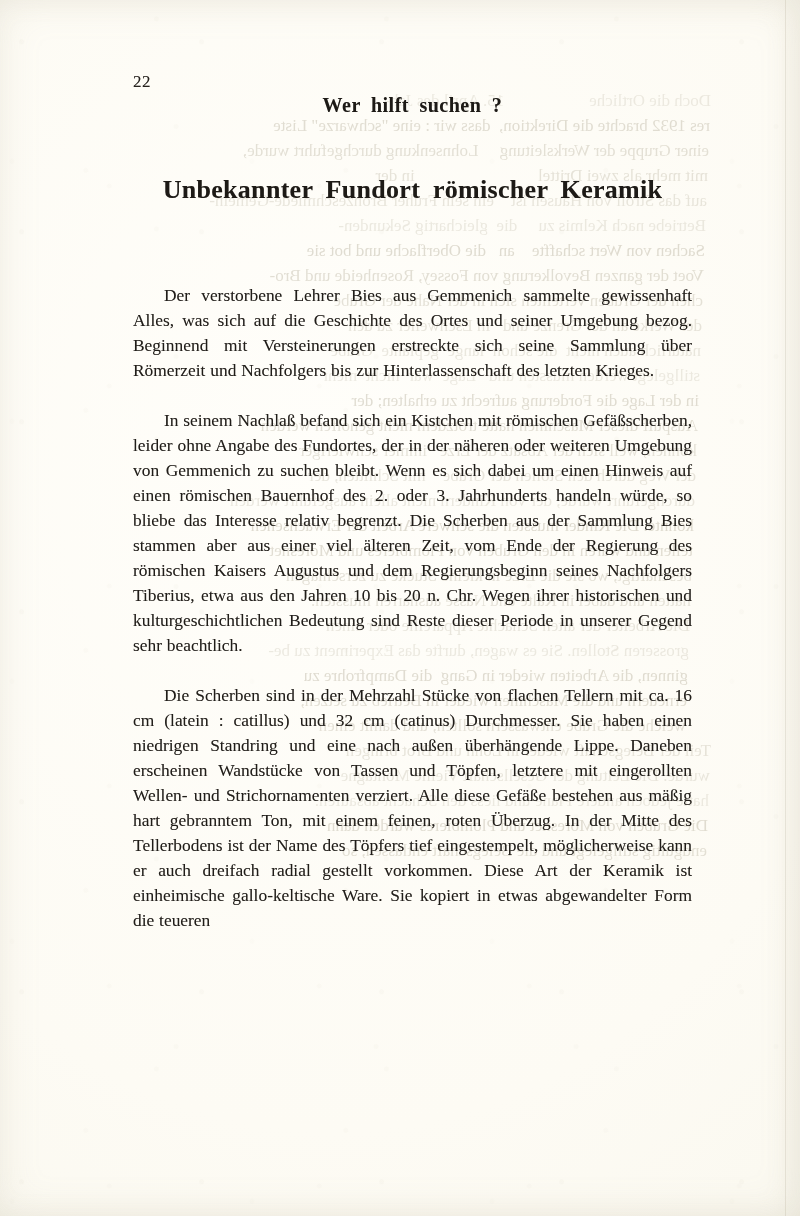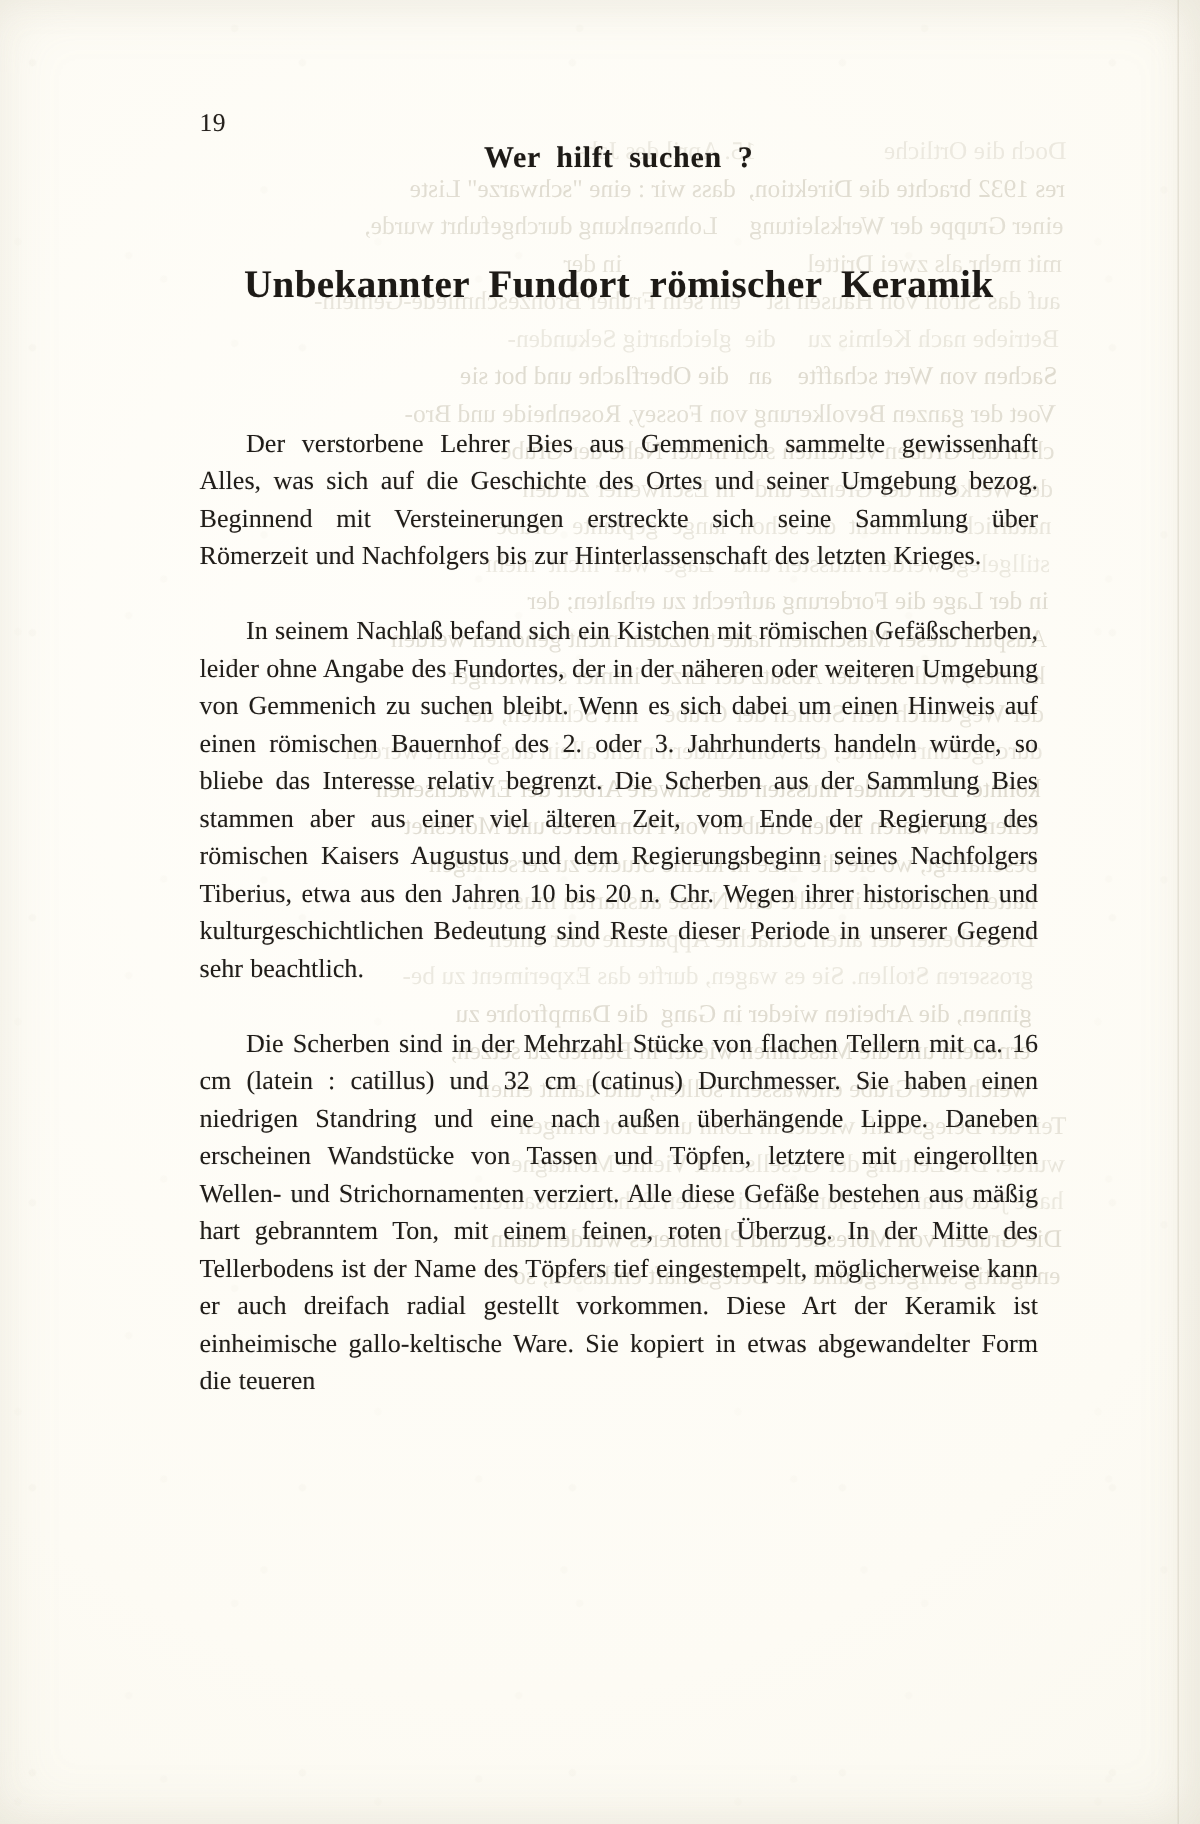--- a/index.html
+++ b/index.html
@@ -197,21 +197,21 @@
       <span class="bl" style="opacity: 0.93; margin-left: -10px;">Die Gruben von Moresnet und Plombieres wurden dann</span>
       <span class="bl" style="opacity: 0.85; margin-left: -9px;">endgultig stillgelegt und die Belegschaft entlassen, so</span>
     </div>
 
   <div class="grain"></div>
   <div class="vignette"></div>
   <div class="sheet-edge"></div>
 
   <div class="content">
 
-    <div class="folio">19</div>
+    <div class="folio">22</div>
 
     <div class="title-block">
       <div class="h-running">Wer hilft suchen ?</div>
       <div class="h-main">Unbekannter Fundort römischer Keramik</div>
     </div>
 
     <div class="body-block">
       <p class="para">Der verstorbene Lehrer Bies aus Gemmenich sammelte gewissenhaft Alles, was sich auf die Geschichte des Ortes und seiner Umgebung bezog. Beginnend mit Versteinerungen erstreckte sich seine Sammlung über Römerzeit und Nachfolgers bis zur Hinterlassenschaft des letzten Krieges.</p>
       <p class="para">In seinem Nachlaß befand sich ein Kistchen mit römischen Gefäßscherben, leider ohne Angabe des Fundortes, der in der näheren oder weiteren Umgebung von Gemmenich zu suchen bleibt. Wenn es sich dabei um einen Hinweis auf einen römischen Bauernhof des 2. oder 3. Jahrhunderts handeln würde, so bliebe das Interesse relativ begrenzt. Die Scherben aus der Sammlung Bies stammen aber aus einer viel älteren Zeit, vom Ende der Regierung des römischen Kaisers Augustus und dem Regierungsbeginn seines Nachfolgers Tiberius, etwa aus den Jahren 10 bis 20 n. Chr. Wegen ihrer historischen und kulturgeschichtlichen Bedeutung sind Reste dieser Periode in unserer Gegend sehr beachtlich.</p>
       <p class="para">Die Scherben sind in der Mehrzahl Stücke von flachen Tellern mit ca. 16 cm (latein : catillus) und 32 cm (catinus) Durchmesser. Sie haben einen niedrigen Standring und eine nach außen überhängende Lippe. Daneben erscheinen Wandstücke von Tassen und Töpfen, letztere mit eingerollten Wellen- und Strichornamenten verziert. Alle diese Gefäße bestehen aus mäßig hart gebranntem Ton, mit einem feinen, roten Überzug. In der Mitte des Tellerbodens ist der Name des Töpfers tief eingestempelt, möglicherweise kann er auch dreifach radial gestellt vorkommen. Diese Art der Keramik ist einheimische gallo-keltische Ware. Sie kopiert in etwas abgewandelter Form die teueren</p>

